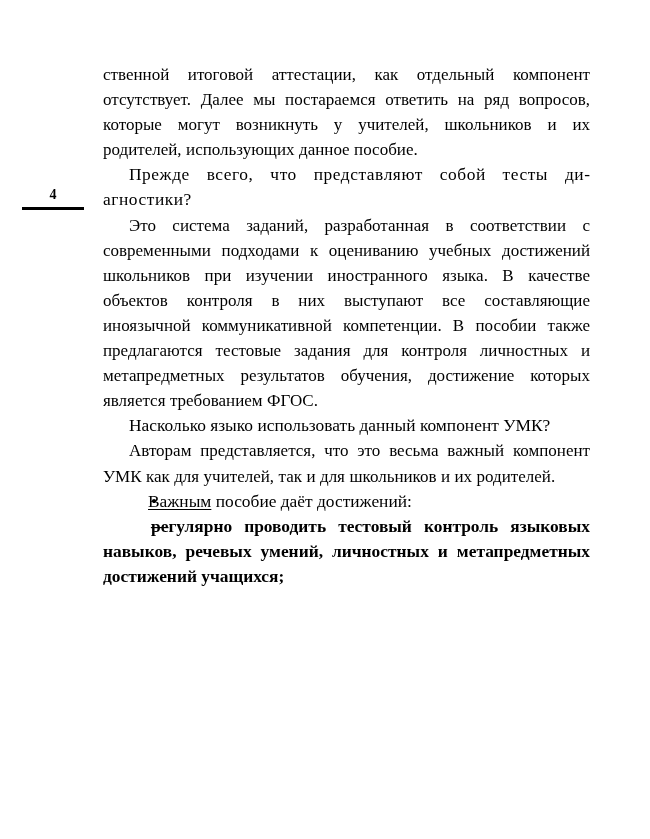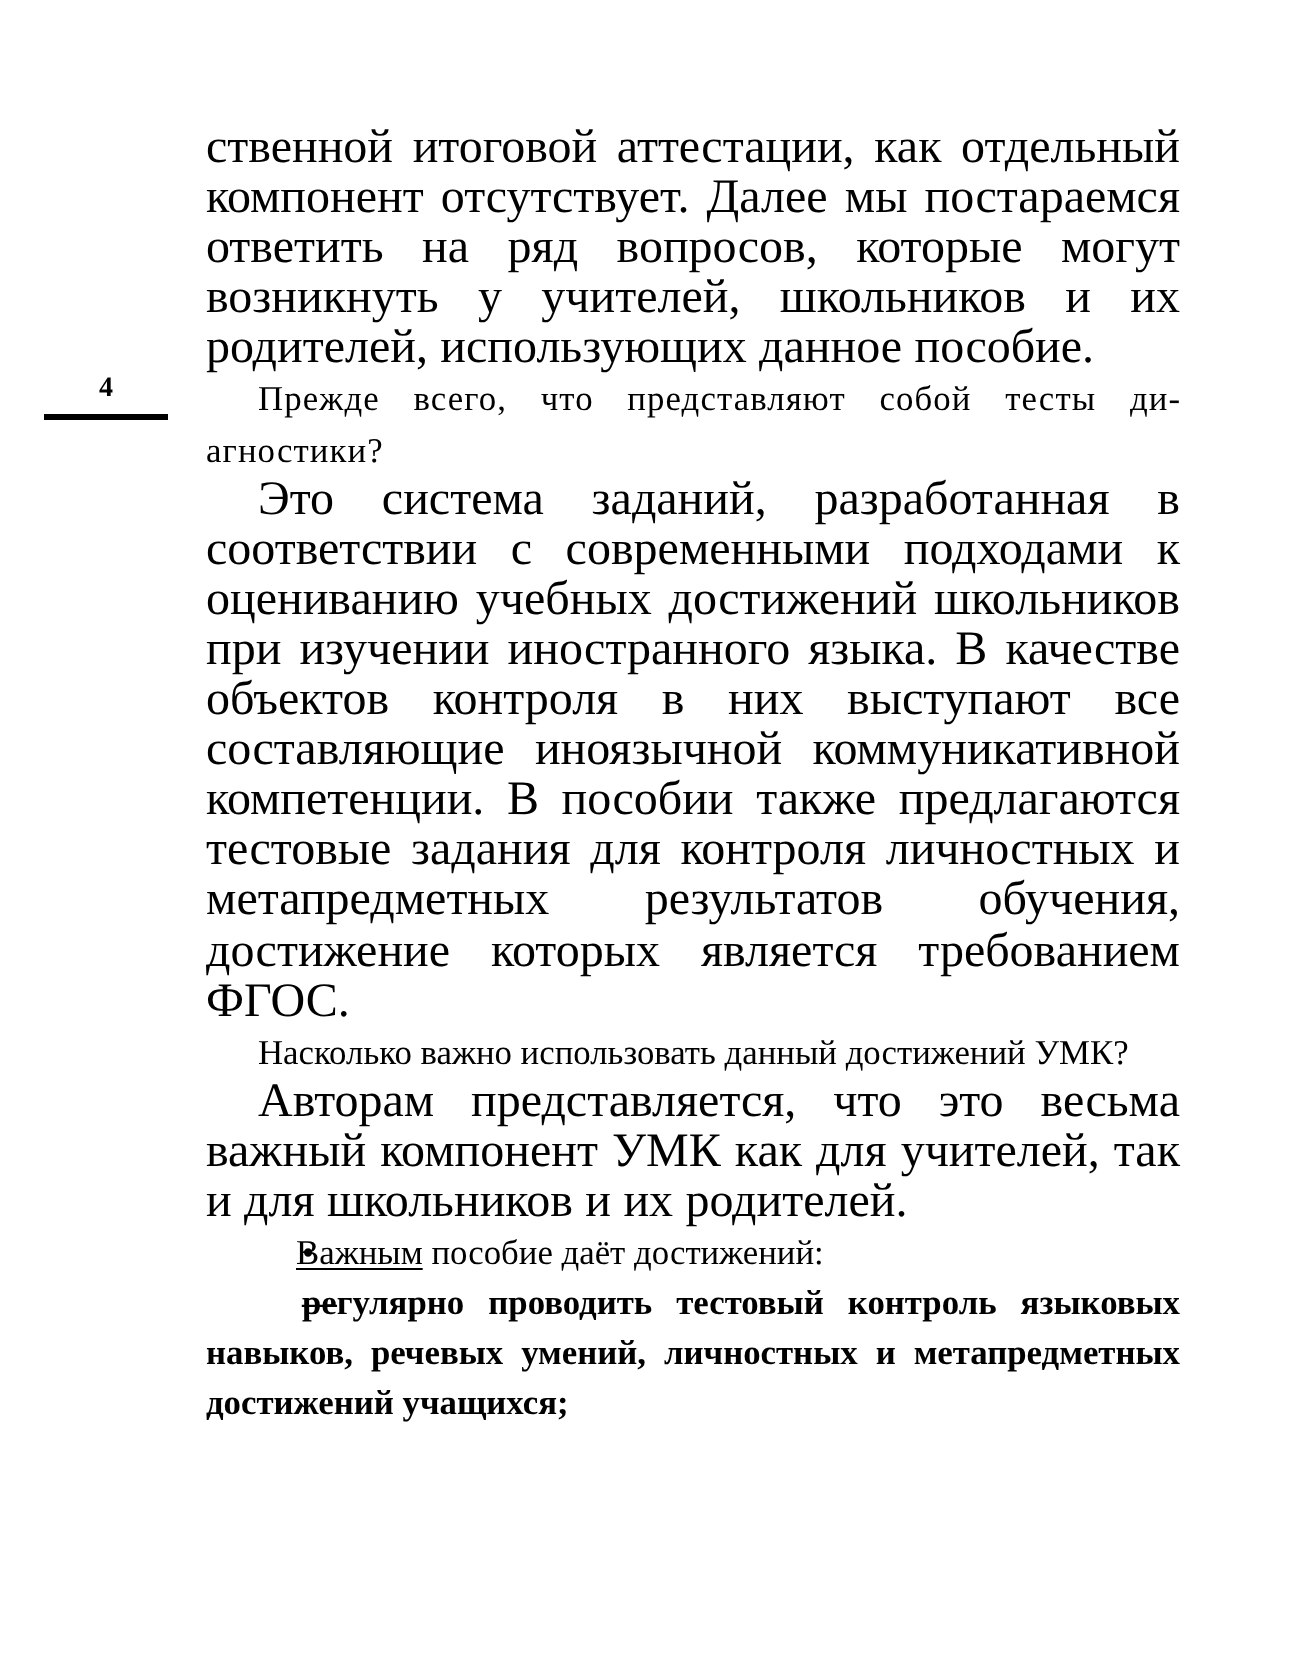--- a/index.html
+++ b/index.html
@@ -42,21 +42,21 @@
   
   .column {
     position: absolute;
     left: 103px;
     top: 62px;
     width: 487px;
   }
 
   .para {
     margin: 0;
-    font-size: 24px;
+    font-size: 17px;
     line-height: 25.1px;
     text-align: justify;
     text-align-last: left;
     text-indent: 26px;
     hyphens: manual;
     word-spacing: 0.2px;
   }
   .para.no-indent { text-indent: 0; }
 
   .heading {
@@ -113,21 +113,21 @@
 
   <div class="column">
 
     <p class="para no-indent">ственной итоговой аттестации, как отдельный ком­понент отсутствует. Далее мы постараемся ответить на ряд вопросов, которые могут возникнуть у учи­телей, школьников и их родителей, использующих данное пособие.</p>
 
 
     <p class="heading spaced">Прежде всего, что представляют собой тесты ди­агностики?</p>
 
     <p class="para">Это система заданий, разработанная в соответствии с современными подходами к оцениванию учебных достижений школьников при изучении иностранного языка. В качестве объектов контроля в них выступа­ют все составляющие иноязычной коммуникативной компетенции. В пособии также предлагаются тесто­вые задания для контроля личностных и метапред­метных результатов обучения, достижение которых является требованием ФГОС.</p>
 
-    <p class="heading">Насколько важно использовать данный достижений УМК?</p>
+    <p class="heading">Насколько языко использовать данный компонент УМК?</p>
 
     <p class="para">Авторам представляется, что это весьма важный компонент УМК как для учителей, так и для школь­ников и их родителей.</p>
 
     <p class="bullet-item"><span class="bullet-mark">•</span><span class="u">Важным</span><span> пособие даёт достижений:</span></p>
 
     <p class="dash-item"><span class="dash-mark">—</span><span>регулярно проводить тестовый контроль языко­вых навыков, речевых умений, личностных и мета­предметных достижений учащихся;</span></p>
 
 
 
   </div>

